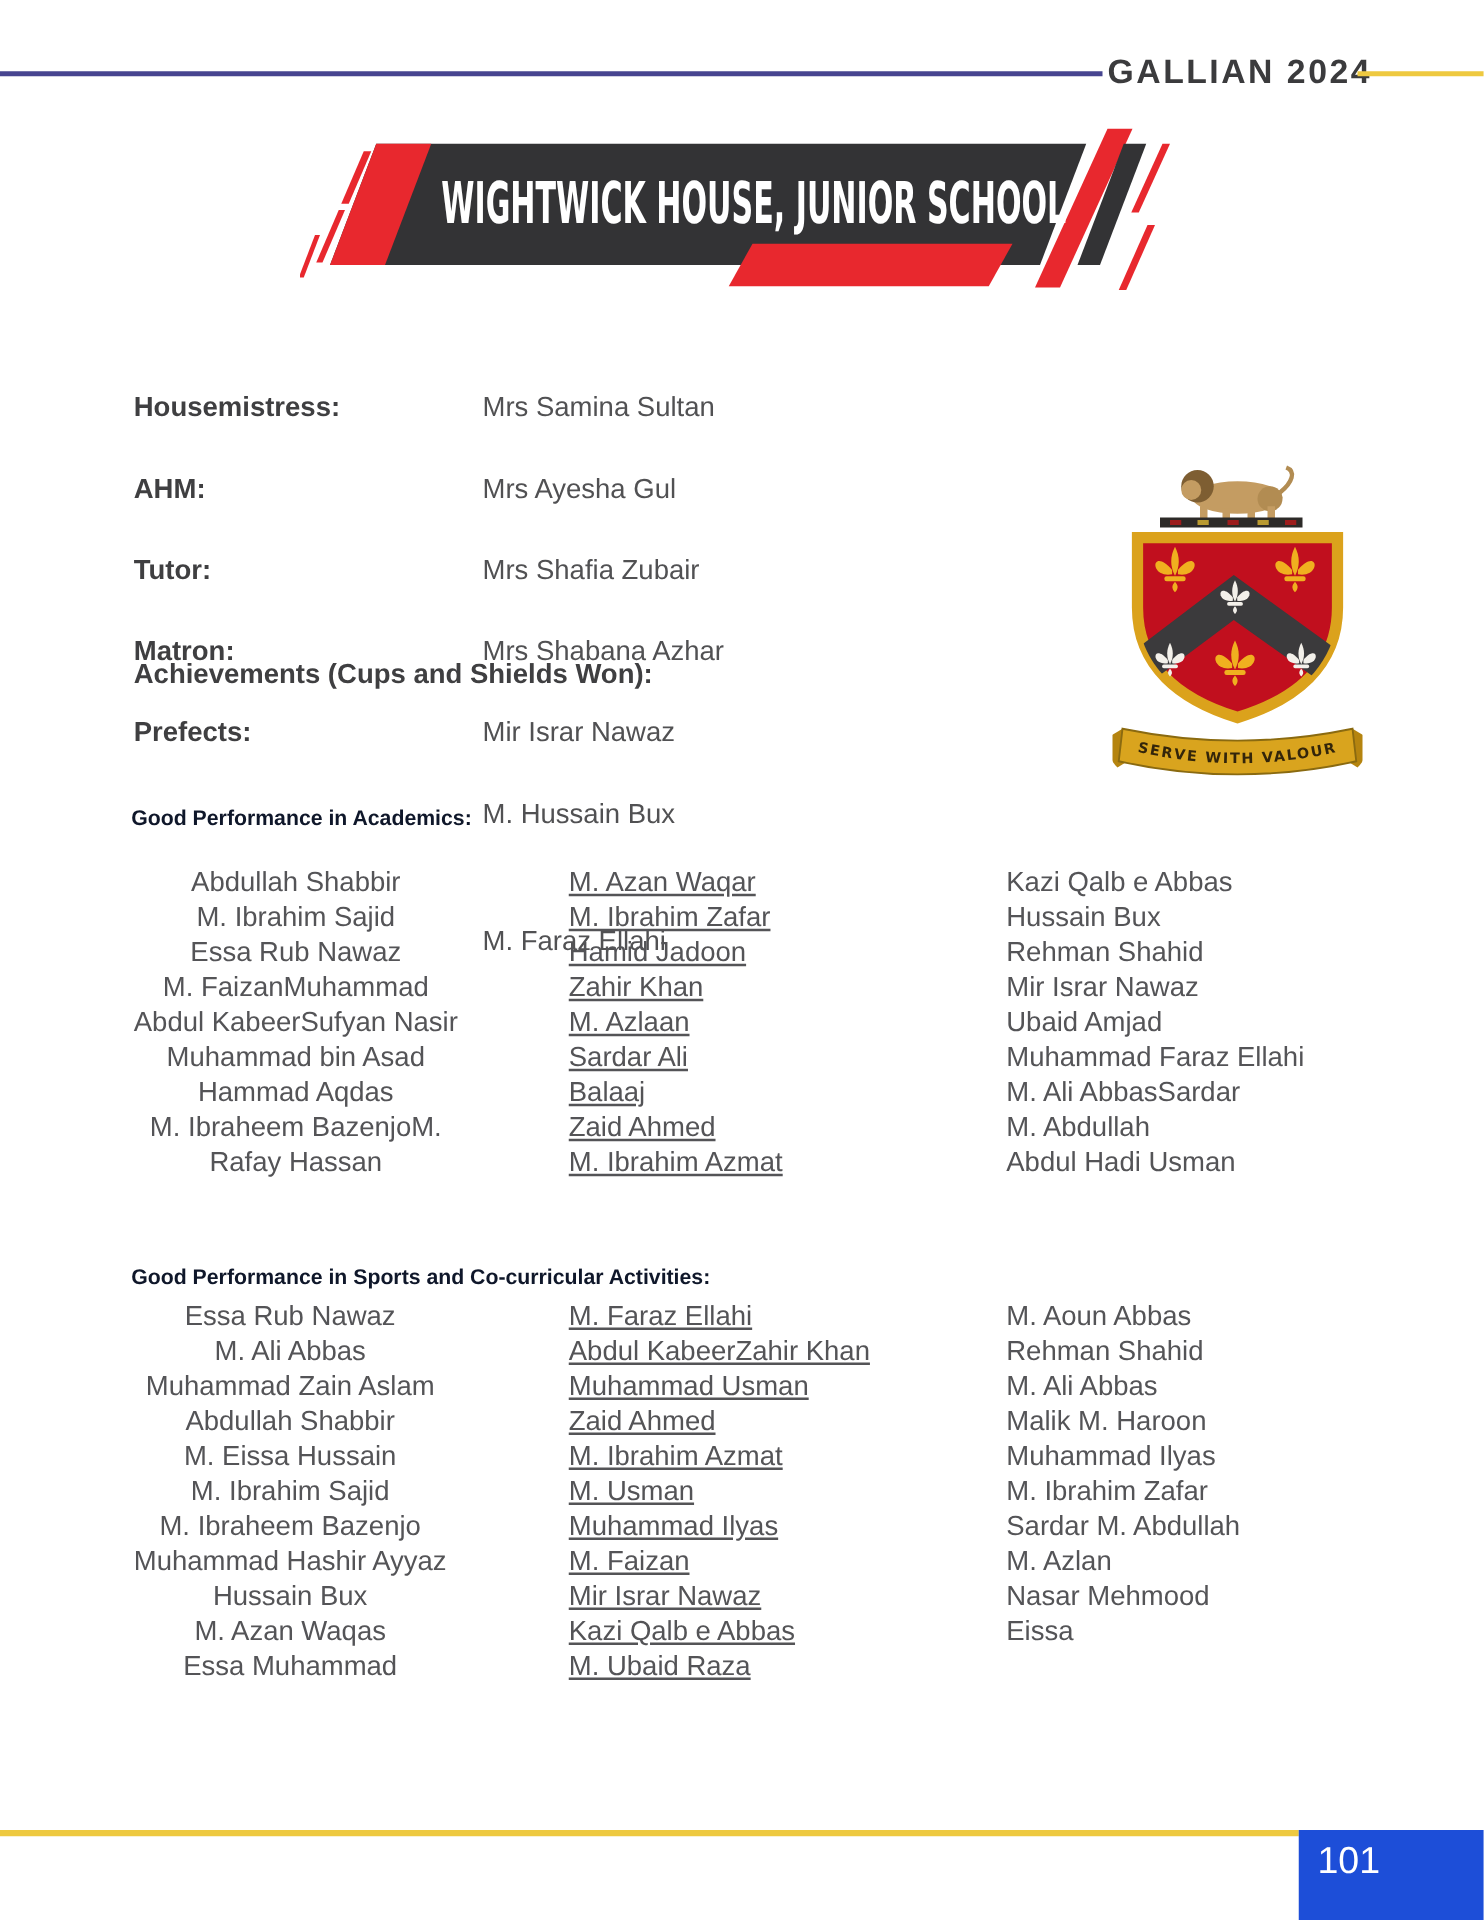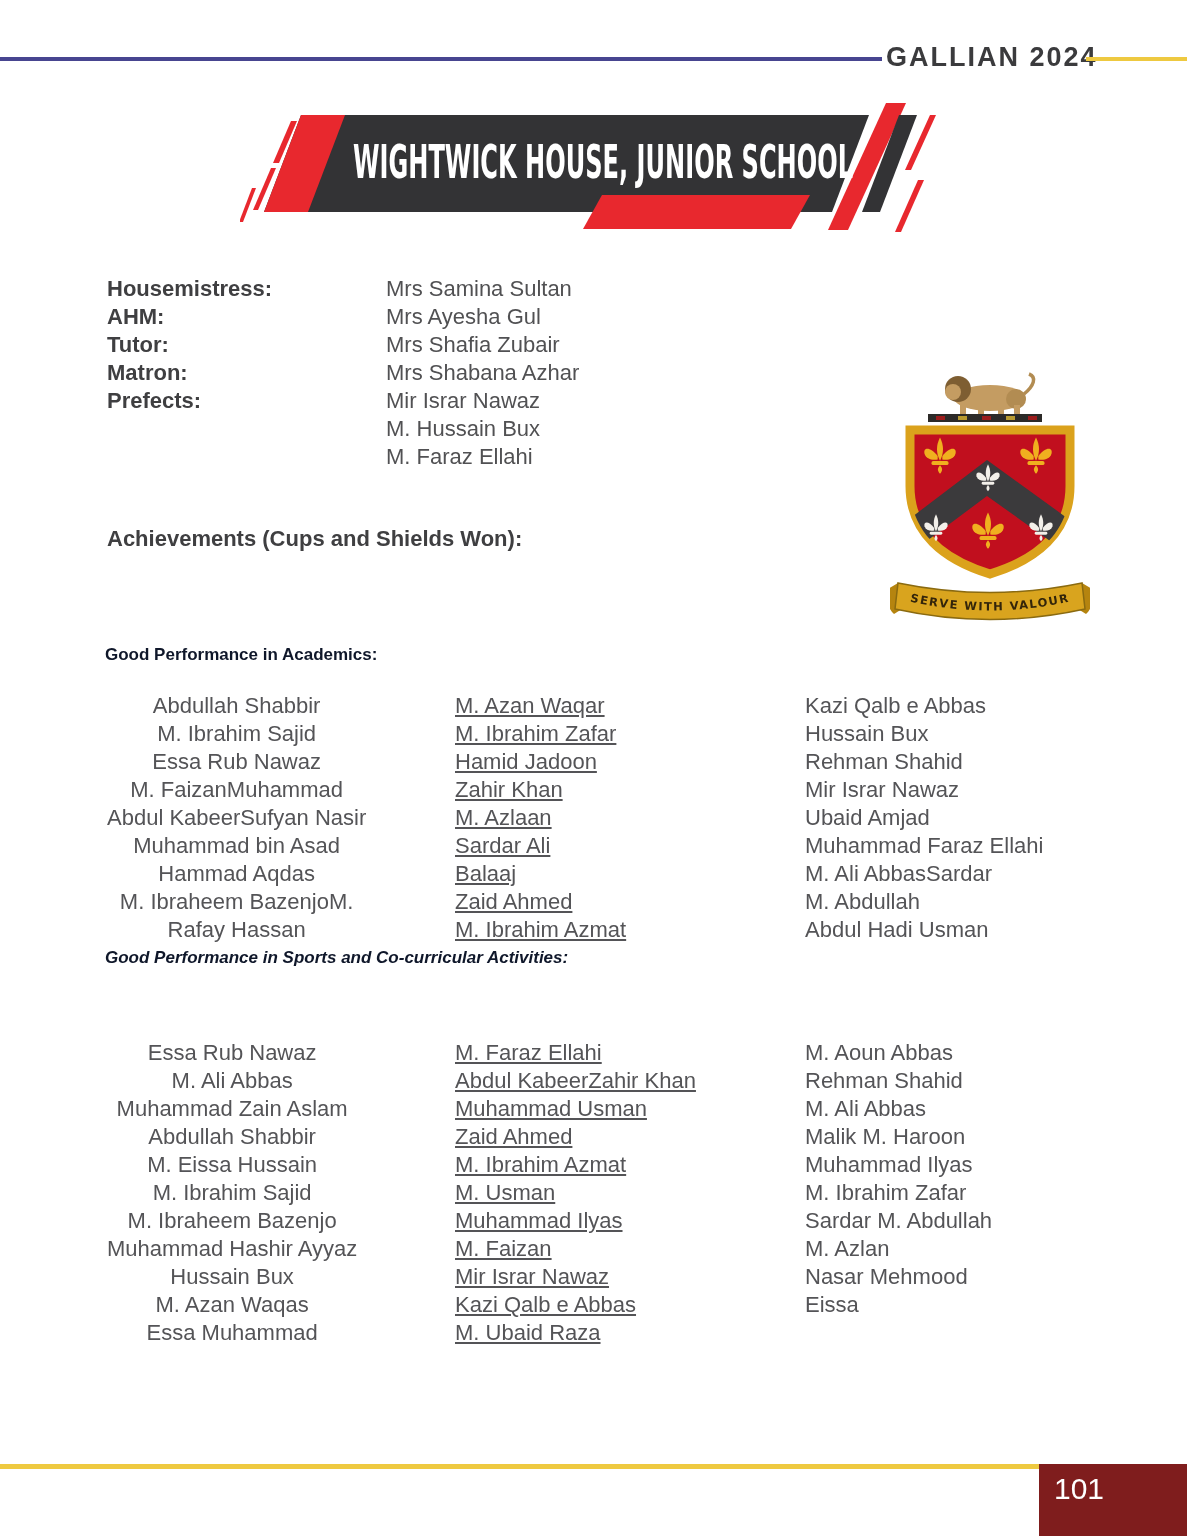--- a/index.html
+++ b/index.html
@@ -16,49 +16,49 @@
   .gallian{
     left:886px;top:42px;width:196px;text-align:center;
     font-size:27px;font-weight:bold;letter-spacing:2px;color:#3b3b3d;white-space:nowrap;
   }
 
   
   .banner{left:240px;top:100px;width:720px;height:135px;}
 
   
   .staff{left:107px;top:275px;width:620px;font-size:22px;line-height:28px;color:#515153;}
-  .staff-row{display:flex;}
+  .staff-row{display:flex;margin-top:37px;}
   .staff-label{width:279px;font-weight:bold;color:#3f3f41;}
   .staff-value{flex:1;}
 
   
   .ach{left:107px;top:525px;width:640px;font-size:22px;line-height:28px;color:#515153;}
   .ach-head{font-weight:bold;color:#3f3f41;margin-bottom:19px;}
   .ach-item{position:relative;padding-left:37px;}
   .ach-item::before{content:"\2022";position:absolute;left:6px;top:0;font-size:20px;color:#515153;}
 
   
   .crest{left:890px;top:368px;width:200px;height:270px;}
 
   
   .section-head{font-size:17px;font-weight:bold;color:#0f172a;white-space:nowrap;}
   .head-academics{left:105px;top:645px;}
-  .head-sports{left:105px;top:948px;font-style:italic;}
+  .head-sports{left:105px;top:1012px;}
   .names-grid{left:105px;width:1080px;}
   .grid-academics{top:692px;}
   .grid-sports{top:1039px;}
   .names-col{position:absolute;top:0;font-size:22px;line-height:28px;color:#545457;white-space:nowrap;}
   .col-0{left:2px;text-align:center;}
   .col-1{left:350px;text-decoration:underline;}
   .col-2{left:700px;}
 
   
   .rule-yellow-bottom{left:0;top:1464px;width:1039px;height:5px;background:#eec940;}
   .page-box{
-    left:1039px;top:1464px;width:148px;height:72px;background:#7f1d1d;
+    left:1039px;top:1464px;width:148px;height:72px;background:#1d4ed8;
     color:#ffffff;font-size:30px;padding-left:15px;padding-top:8px;box-sizing:border-box;
   }
 </style>
 </head>
 <body>
 
 <div class="abs rule-blue"></div>
 <div class="abs gallian">GALLIAN 2024</div>
 <div class="abs rule-yellow-top"></div>
 

